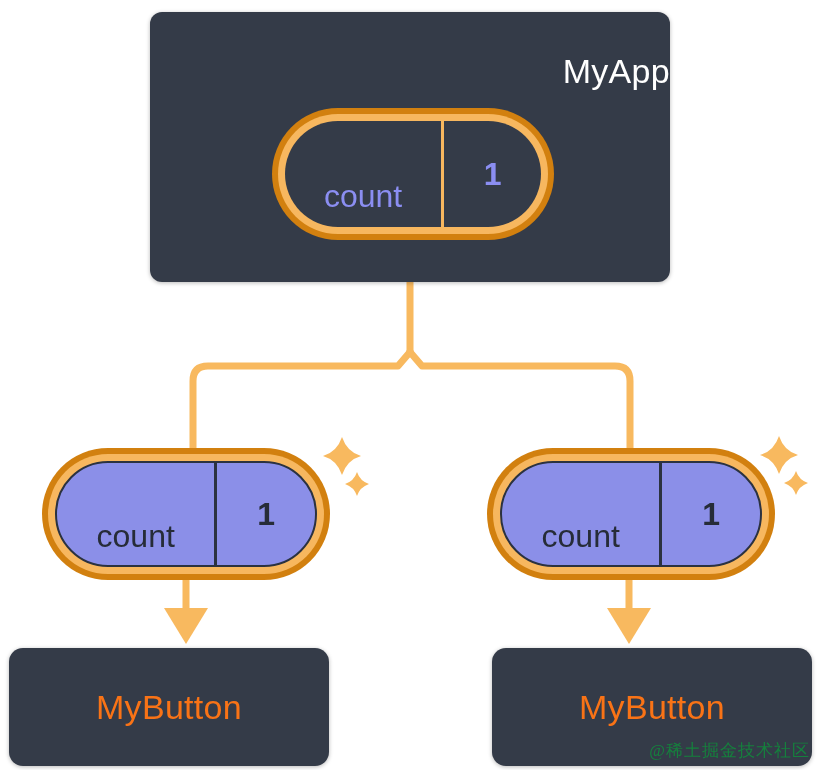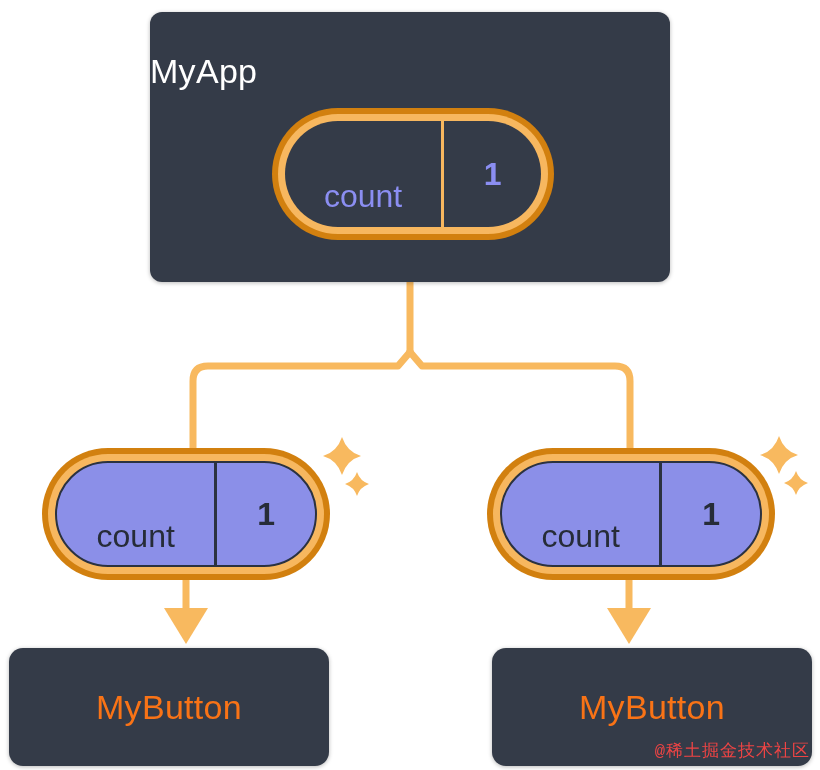--- a/index.html
+++ b/index.html
@@ -9,21 +9,21 @@
 
   
   .card{position:absolute;background:#343b48;border-radius:14px;
         box-shadow:0 1px 4px rgba(0,0,0,.28);}
   #app-card{left:150px;top:12px;width:520px;height:270px;border-radius:12px;}
   .btn-card{top:648px;width:320px;height:118px;border-radius:14px;
             display:flex;align-items:center;justify-content:center;}
   #btn-card-left{left:9px;}
   #btn-card-right{left:492px;}
 
-  .card-title{position:absolute;left:0;top:40px;width:100%;text-align:left;
+  .card-title{position:absolute;left:0;top:40px;width:100%;text-align:right;
               color:#ffffff;font-size:34px;font-weight:400;letter-spacing:.3px;}
   .btn-label{color:#f97316;font-size:34px;font-weight:400;letter-spacing:.3px;}
 
   
   .pill{position:absolute;display:flex;align-items:stretch;
         border-radius:999px;box-sizing:border-box;}
   
   .pill-outer{background:#d2800f;border-radius:999px;padding:6px;box-sizing:border-box;}
   
   .pill-mid{background:#f7b75f;border-radius:999px;padding:7px;box-sizing:border-box;
@@ -49,23 +49,23 @@
             font-size:32px;font-weight:400;margin-top:44px;}
   .pill-val{flex:1;display:flex;align-items:center;justify-content:center;
             font-size:32px;font-weight:700;}
   .pill-divider{width:3px;flex:0 0 3px;}
 
   
   #wires{position:absolute;left:0;top:0;width:820px;height:770px;
          pointer-events:none;}
 
   
-  #watermark{position:absolute;right:10px;bottom:8px;color:#ef4444;
+  #watermark{position:absolute;right:10px;bottom:8px;color:#15803d;
              font-size:17px;letter-spacing:1px;
-             font-family:Liberation Mono, monospace;}
+             font-family:Liberation Serif, serif;}
 </style>
 </head>
 <body>
 
 <div id="stage">
 
   <svg id="wires" viewBox="0 0 820 770" xmlns="http://www.w3.org/2000/svg">
     <g fill="none" stroke="#f8b95f" stroke-width="7" stroke-linecap="round" stroke-linejoin="round">
 
       <path d="M410,282 L410,352"></path>

